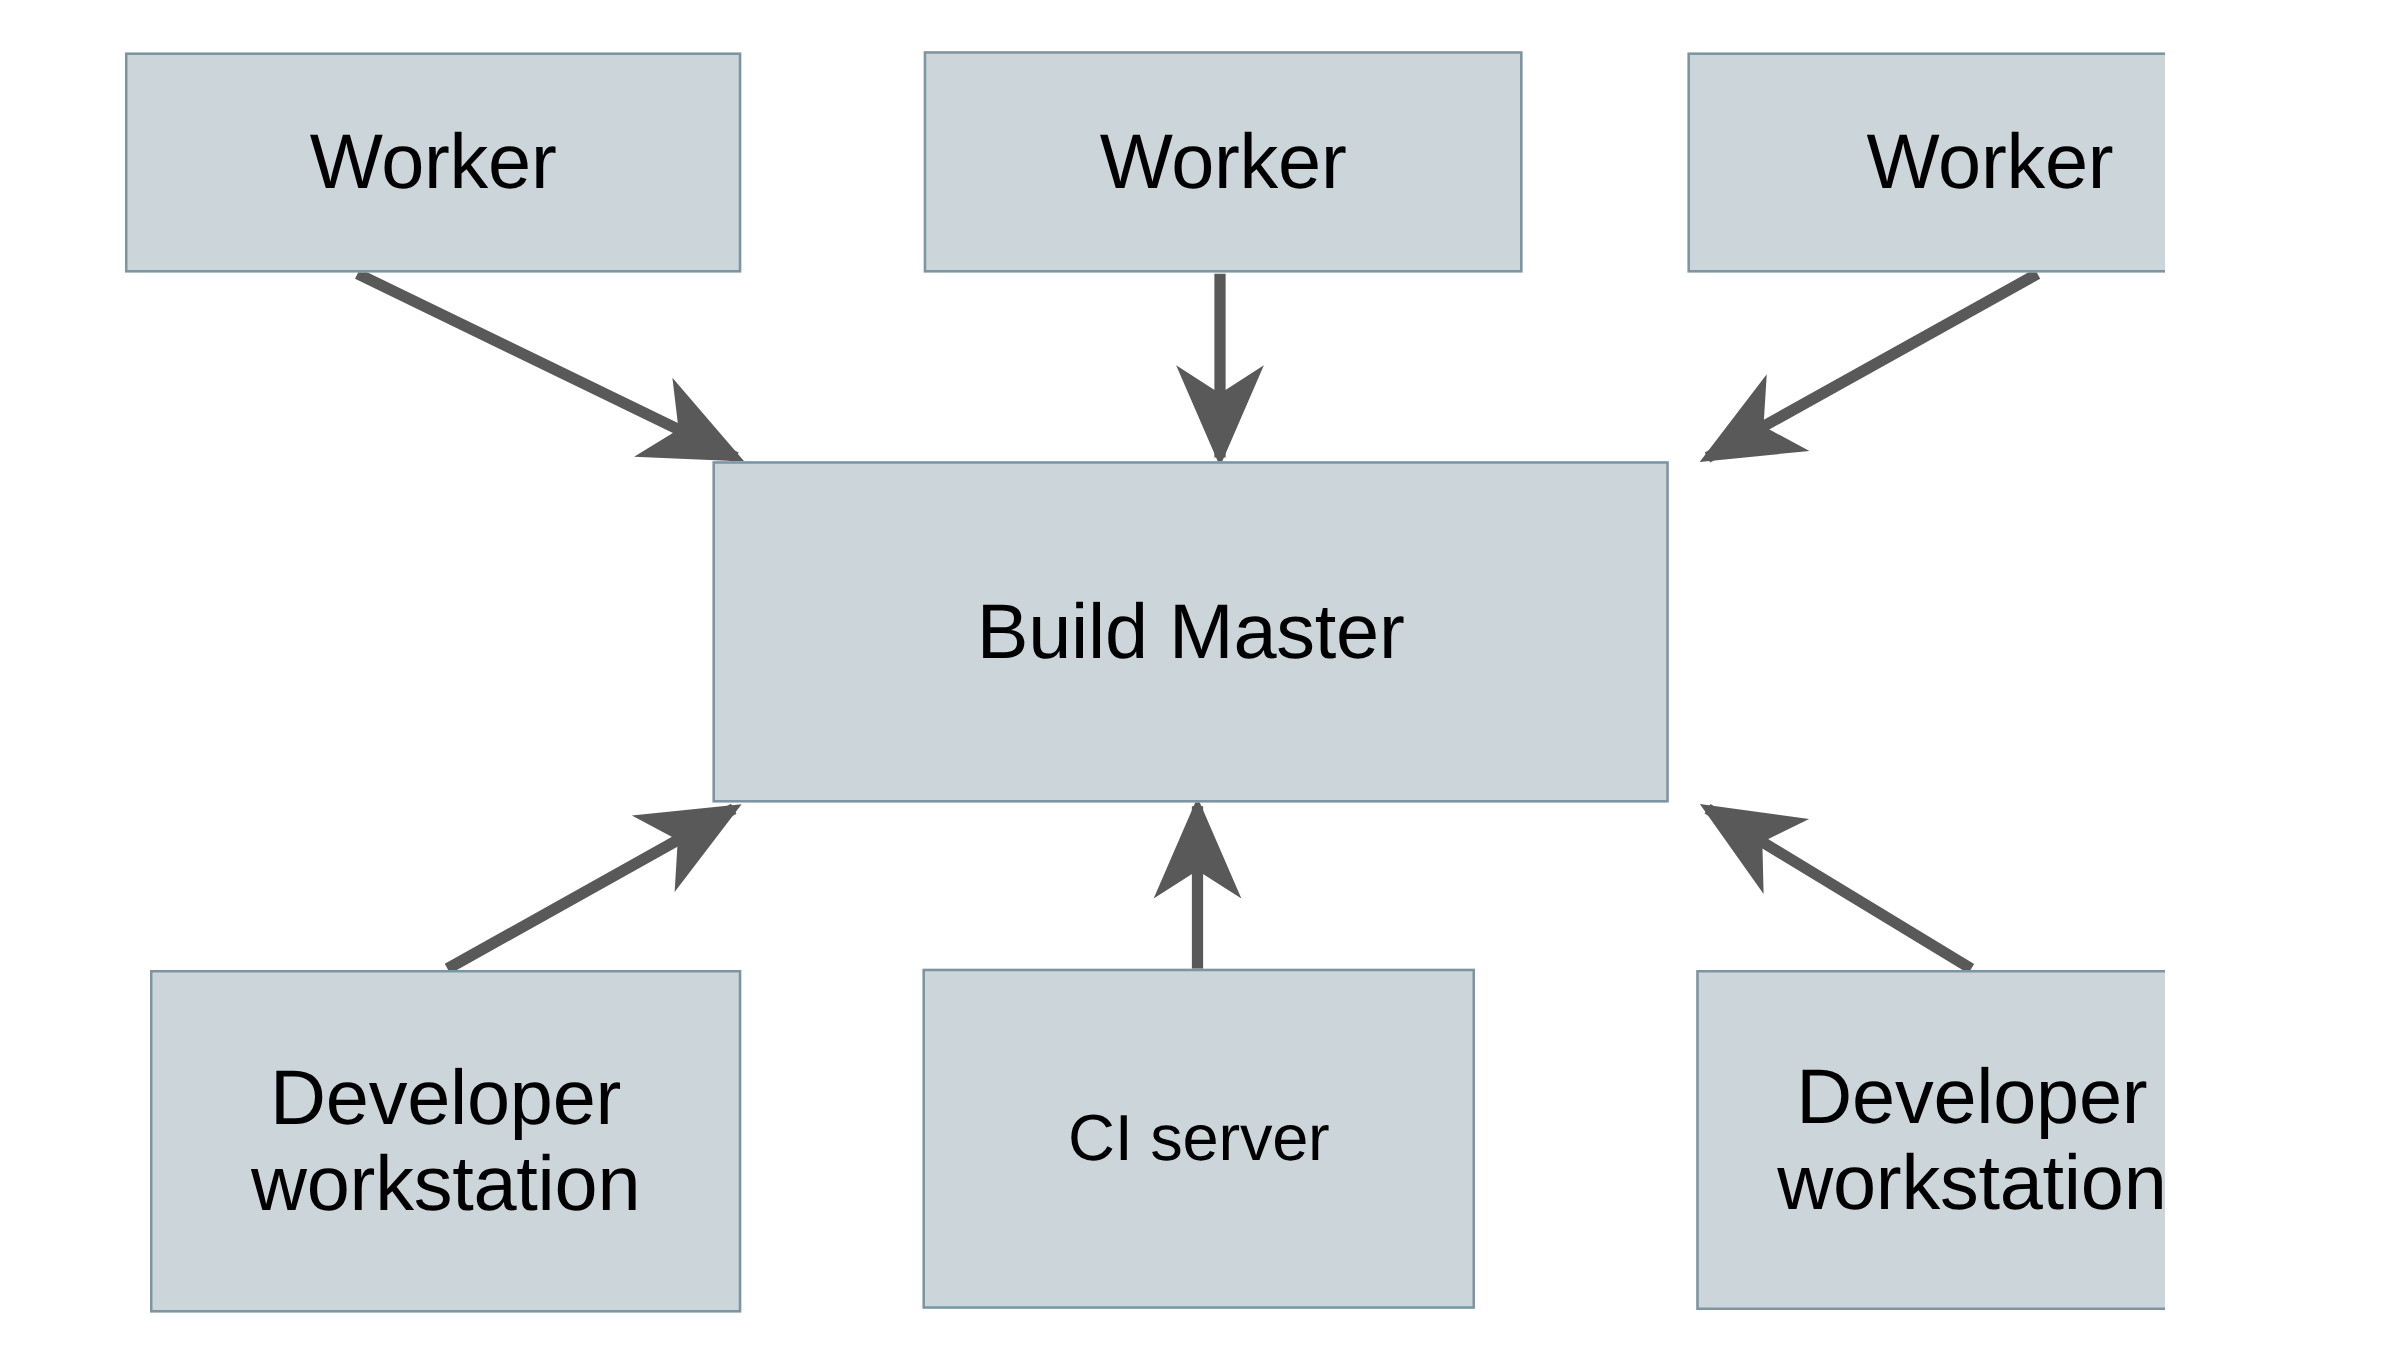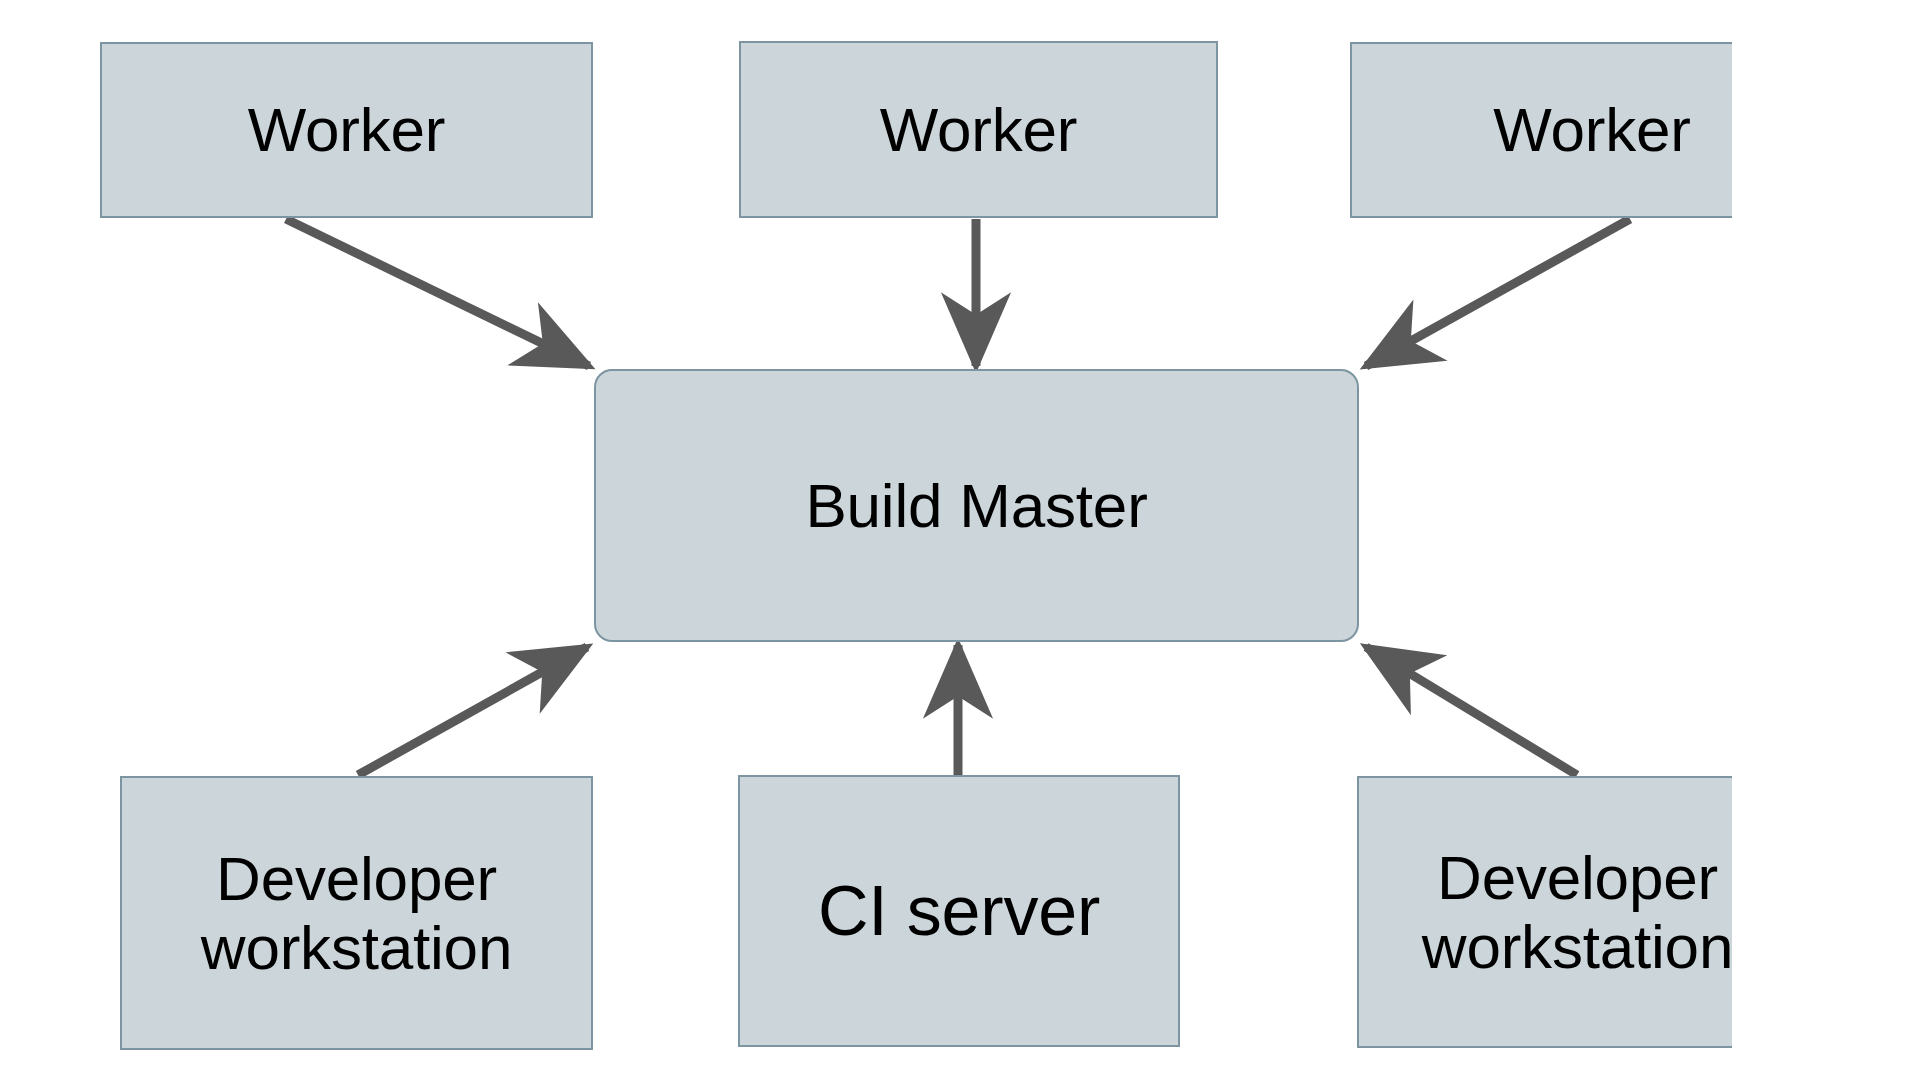--- a/index.html
+++ b/index.html
@@ -44,23 +44,23 @@
   .node-label {
     display: block;
     width: 100%;
     padding: 0 6px;
     box-sizing: border-box;
   }
   
   #node-worker-left   { left: 100px;  top: 42px;   width: 493px; height: 176px; font-size: 62px; }
   #node-worker-center { left: 739px;  top: 41px;   width: 479px; height: 177px; font-size: 62px; }
   #node-worker-right  { left: 1350px; top: 42px;   width: 484px; height: 176px; font-size: 62px; }
-  #node-build-master  { left: 594px;  top: 369px;  width: 765px; height: 273px; font-size: 62px; border-radius: 18px; }
+  #node-build-master  { left: 570px;  top: 369px;  width: 765px; height: 273px; font-size: 62px; }
   #node-dev-left      { left: 120px;  top: 776px;  width: 473px; height: 274px; font-size: 62px; }
-  #node-ci-server     { left: 738px;  top: 775px;  width: 442px; height: 272px; font-size: 70px; }
+  #node-ci-server     { left: 738px;  top: 775px;  width: 442px; height: 272px; font-size: 52px; }
   #node-dev-right     { left: 1357px; top: 776px;  width: 441px; height: 272px; font-size: 62px; }
 </style>
 </head>
 <body>
 
 <div id="canvas">
 
   <svg id="edge-layer" viewBox="0 0 1910 1090" width="1910" height="1090" xmlns="http://www.w3.org/2000/svg">
     <defs>
       <marker id="arrowhead" markerWidth="10" markerHeight="10" refX="8.4" refY="4" orient="auto" markerUnits="strokeWidth">

